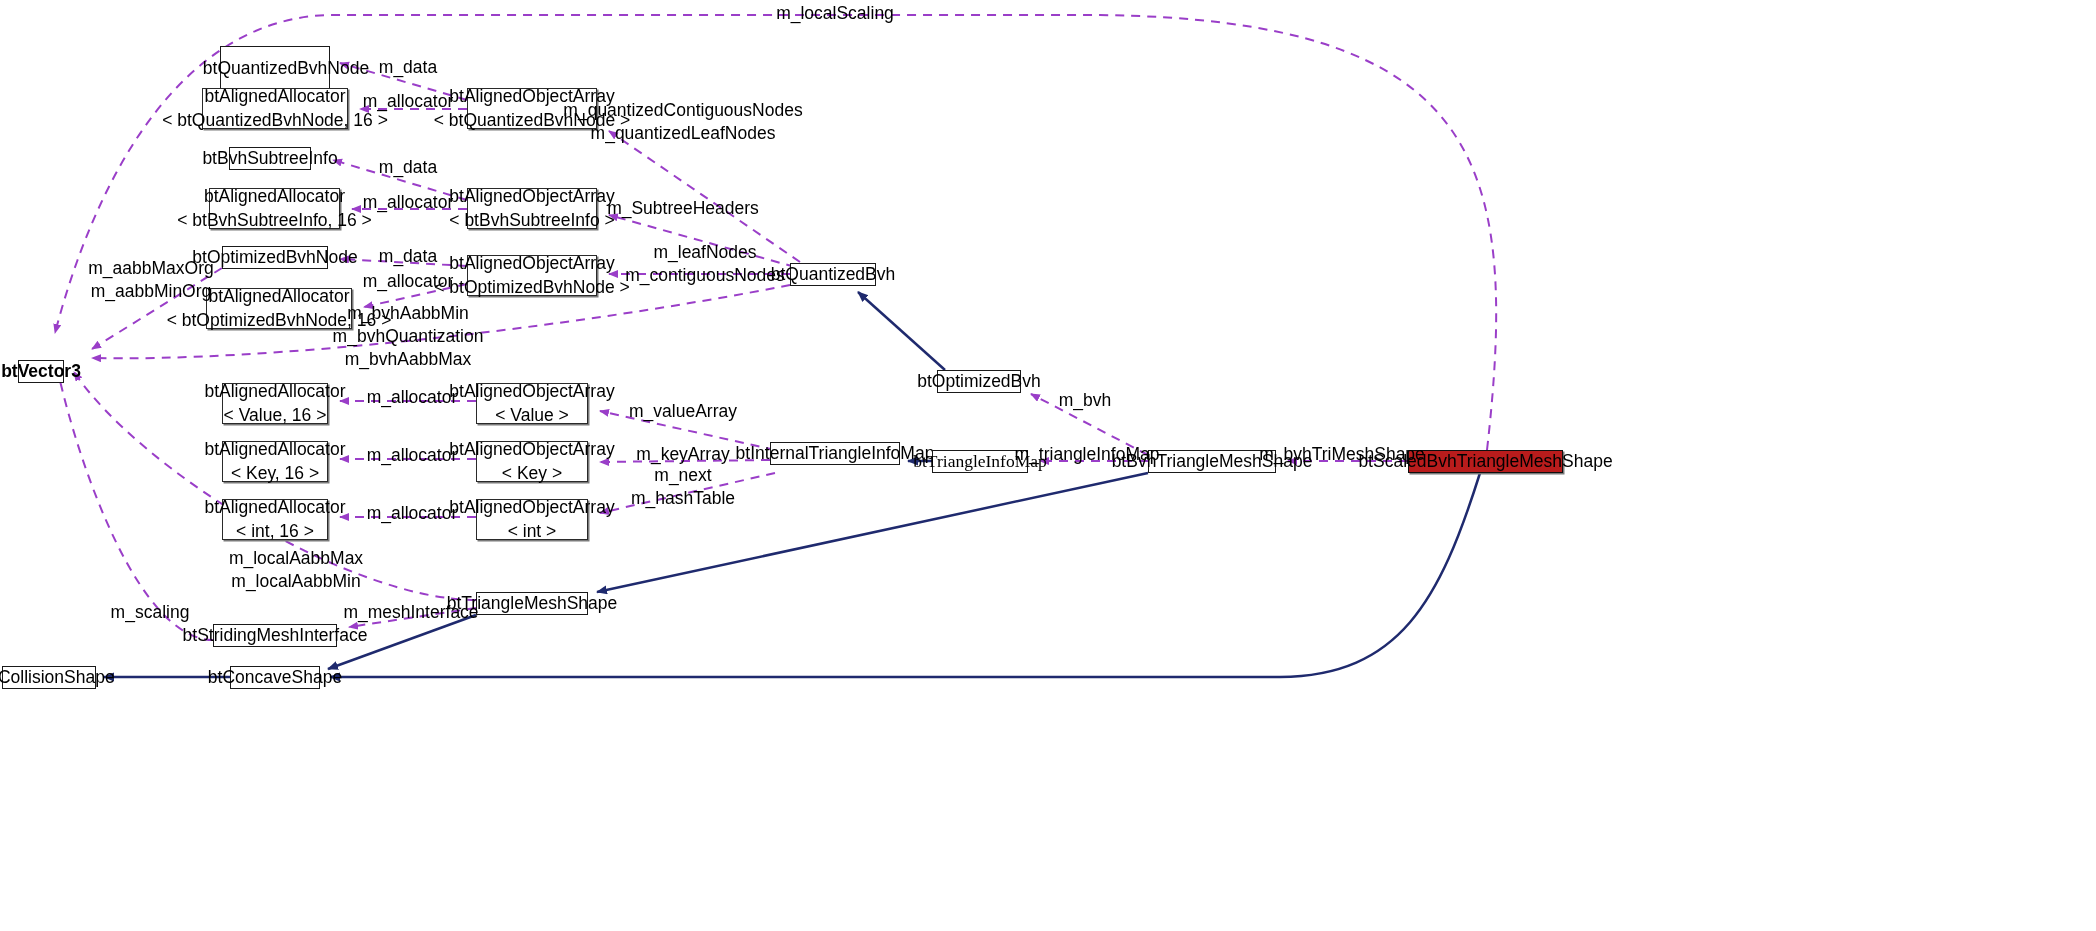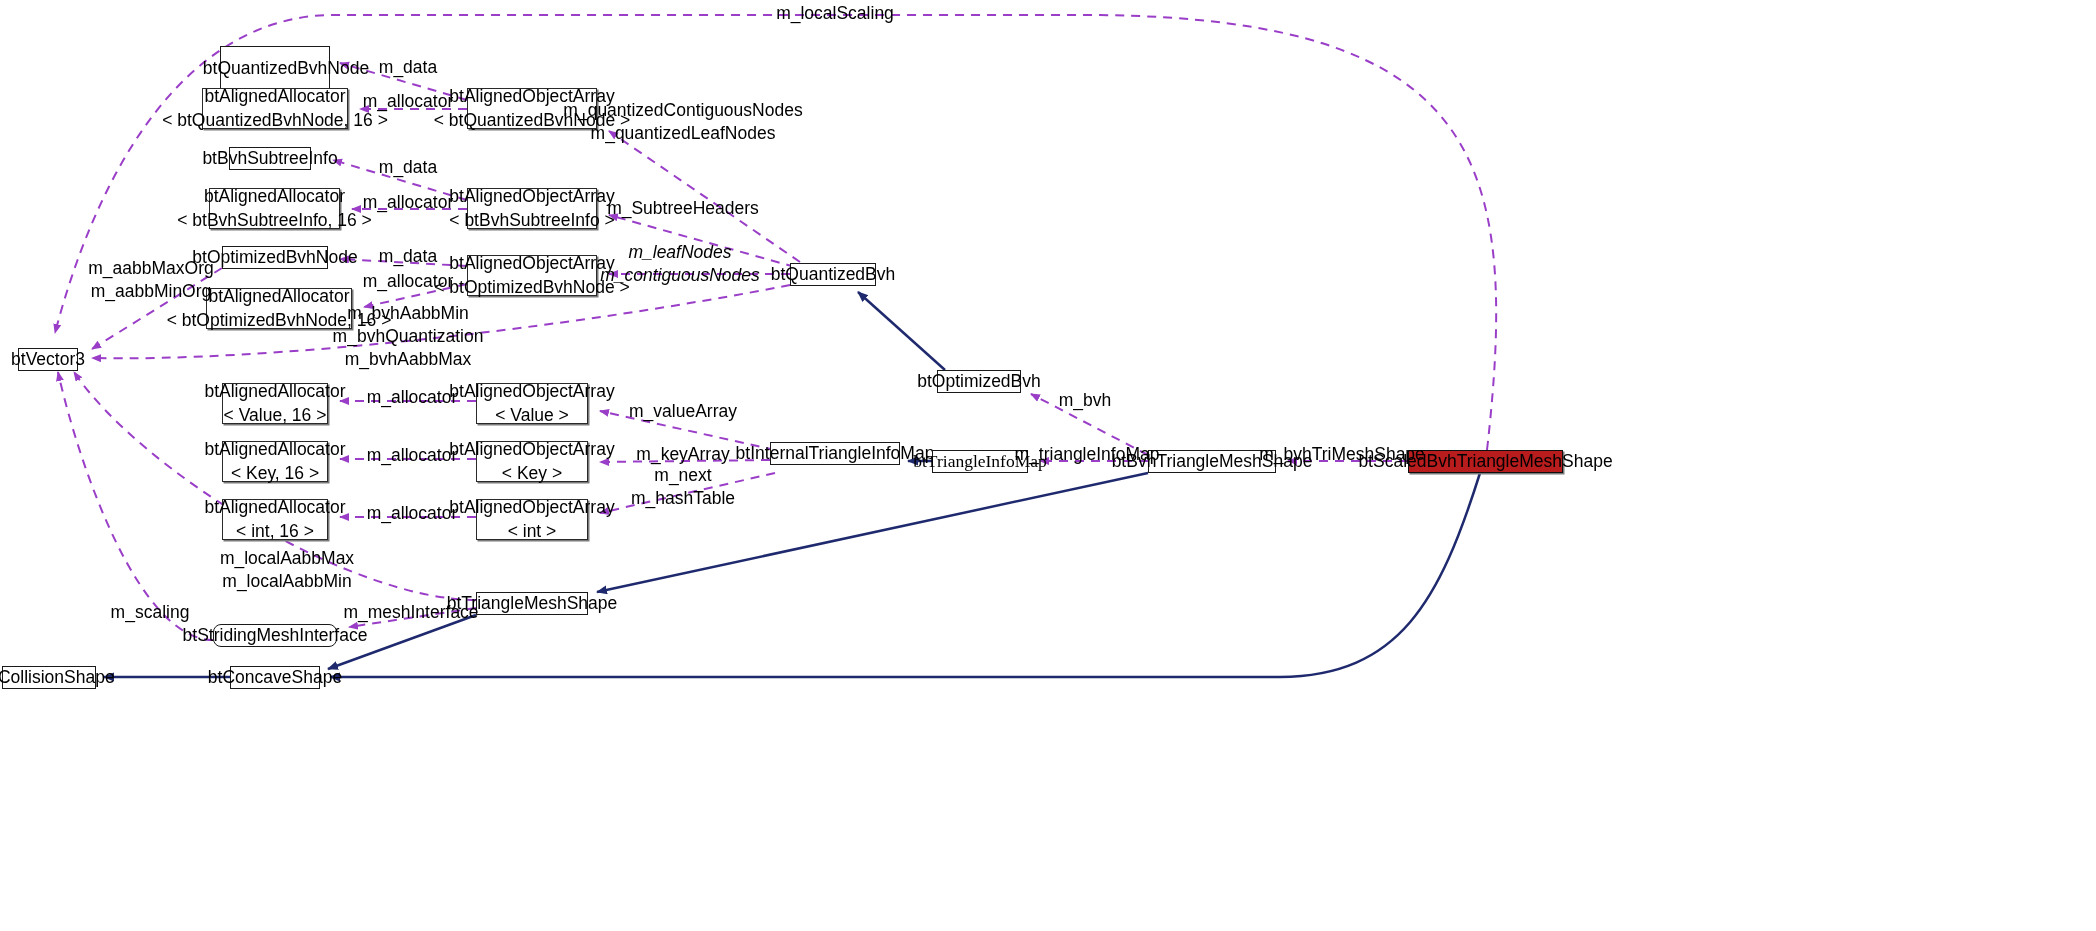--- a/index.html
+++ b/index.html
@@ -162,21 +162,21 @@
       <span class="l1">btAlignedAllocator</span>
       <span class="l2">&lt; btOptimizedBvhNode, 16 &gt;</span>
     </div>
     <div class="node" style="left: 467px; top: 255px; width: 130px; height: 41px;">
       <span class="l1">btAlignedObjectArray</span>
       <span class="l2">&lt; btOptimizedBvhNode &gt;</span>
     </div>
     <div class="node plain" style="left: 790px; top: 263px; width: 86px; height: 23px;">
       <span class="l1">btQuantizedBvh</span>
     </div>
-    <div class="node plain" style="left: 18px; top: 348px; width: 60px; height: 23px;">
+    <div class="node plain" style="left: 18px; top: 360px; width: 46px; height: 23px; font-weight: bold;">
       <span class="l1">btVector3</span>
     </div>
     <div class="node plain" style="left: 937px; top: 370px; width: 84px; height: 23px;">
       <span class="l1">btOptimizedBvh</span>
     </div>
     <div class="node" style="left: 222px; top: 383px; width: 106px; height: 41px;">
       <span class="l1">btAlignedAllocator</span>
       <span class="l2">&lt; Value, 16 &gt;</span>
     </div>
     <div class="node" style="left: 476px; top: 383px; width: 112px; height: 41px;">
@@ -207,21 +207,21 @@
     </div>
     <div class="node plain" style="left: 1148px; top: 450px; width: 128px; height: 23px;">
       <span class="l1">btBvhTriangleMeshShape</span>
     </div>
     <div class="node highlight" style="left: 1408px; top: 450px; width: 155px; height: 23px;">
       <span class="l1">btScaledBvhTriangleMeshShape</span>
     </div>
     <div class="node plain" style="left: 476px; top: 592px; width: 112px; height: 23px;">
       <span class="l1">btTriangleMeshShape</span>
     </div>
-    <div class="node plain" style="left: 213px; top: 624px; width: 124px; height: 23px; border-radius: 8px;">
+    <div class="node plain" style="left: 213px; top: 624px; width: 124px; height: 23px;">
       <span class="l1">btStridingMeshInterface</span>
     </div>
     <div class="node plain" style="left: 2px; top: 666px; width: 94px; height: 23px;">
       <span class="l1">btCollisionShape</span>
     </div>
     <div class="node plain" style="left: 230px; top: 666px; width: 90px; height: 23px;">
       <span class="l1">btConcaveShape</span>
     </div>
     <div class="edgelabel center" style="left: 835px; top: 2px;">
       <div>m_localScaling</div>
@@ -244,21 +244,21 @@
     </div>
     <div class="edgelabel center" style="left: 683px; top: 197px;">
       <div>m_SubtreeHeaders</div>
     </div>
     <div class="edgelabel center" style="left: 408px; top: 245px;">
       <div>m_data</div>
     </div>
     <div class="edgelabel center" style="left: 408px; top: 270px;">
       <div>m_allocator</div>
     </div>
-    <div class="edgelabel center" style="left: 680px; top: 241px; font-style: italic;">
+    <div class="edgelabel center" style="left: 705px; top: 241px;">
       <div>m_leafNodes</div>
       <div>m_contiguousNodes</div>
     </div>
     <div class="edgelabel center" style="left: 151px; top: 257px;">
       <div>m_aabbMaxOrg</div>
       <div>m_aabbMinOrg</div>
     </div>
     <div class="edgelabel center" style="left: 408px; top: 302px;">
       <div>m_bvhAabbMin</div>
       <div>m_bvhQuantization</div>
@@ -285,21 +285,21 @@
     <div class="edgelabel center" style="left: 1342px; top: 443px;">
       <div>m_bvhTriMeshShape</div>
     </div>
     <div class="edgelabel center" style="left: 683px; top: 464px;">
       <div>m_next</div>
       <div>m_hashTable</div>
     </div>
     <div class="edgelabel center" style="left: 412px; top: 502px;">
       <div>m_allocator</div>
     </div>
-    <div class="edgelabel center" style="left: 287px; top: 547px;">
+    <div class="edgelabel center" style="left: 296px; top: 547px;">
       <div>m_localAabbMax</div>
       <div>m_localAabbMin</div>
     </div>
     <div class="edgelabel center" style="left: 411px; top: 601px;">
       <div>m_meshInterface</div>
     </div>
     <div class="edgelabel center" style="left: 150px; top: 601px;">
       <div>m_scaling</div>
     </div>
   </div>

